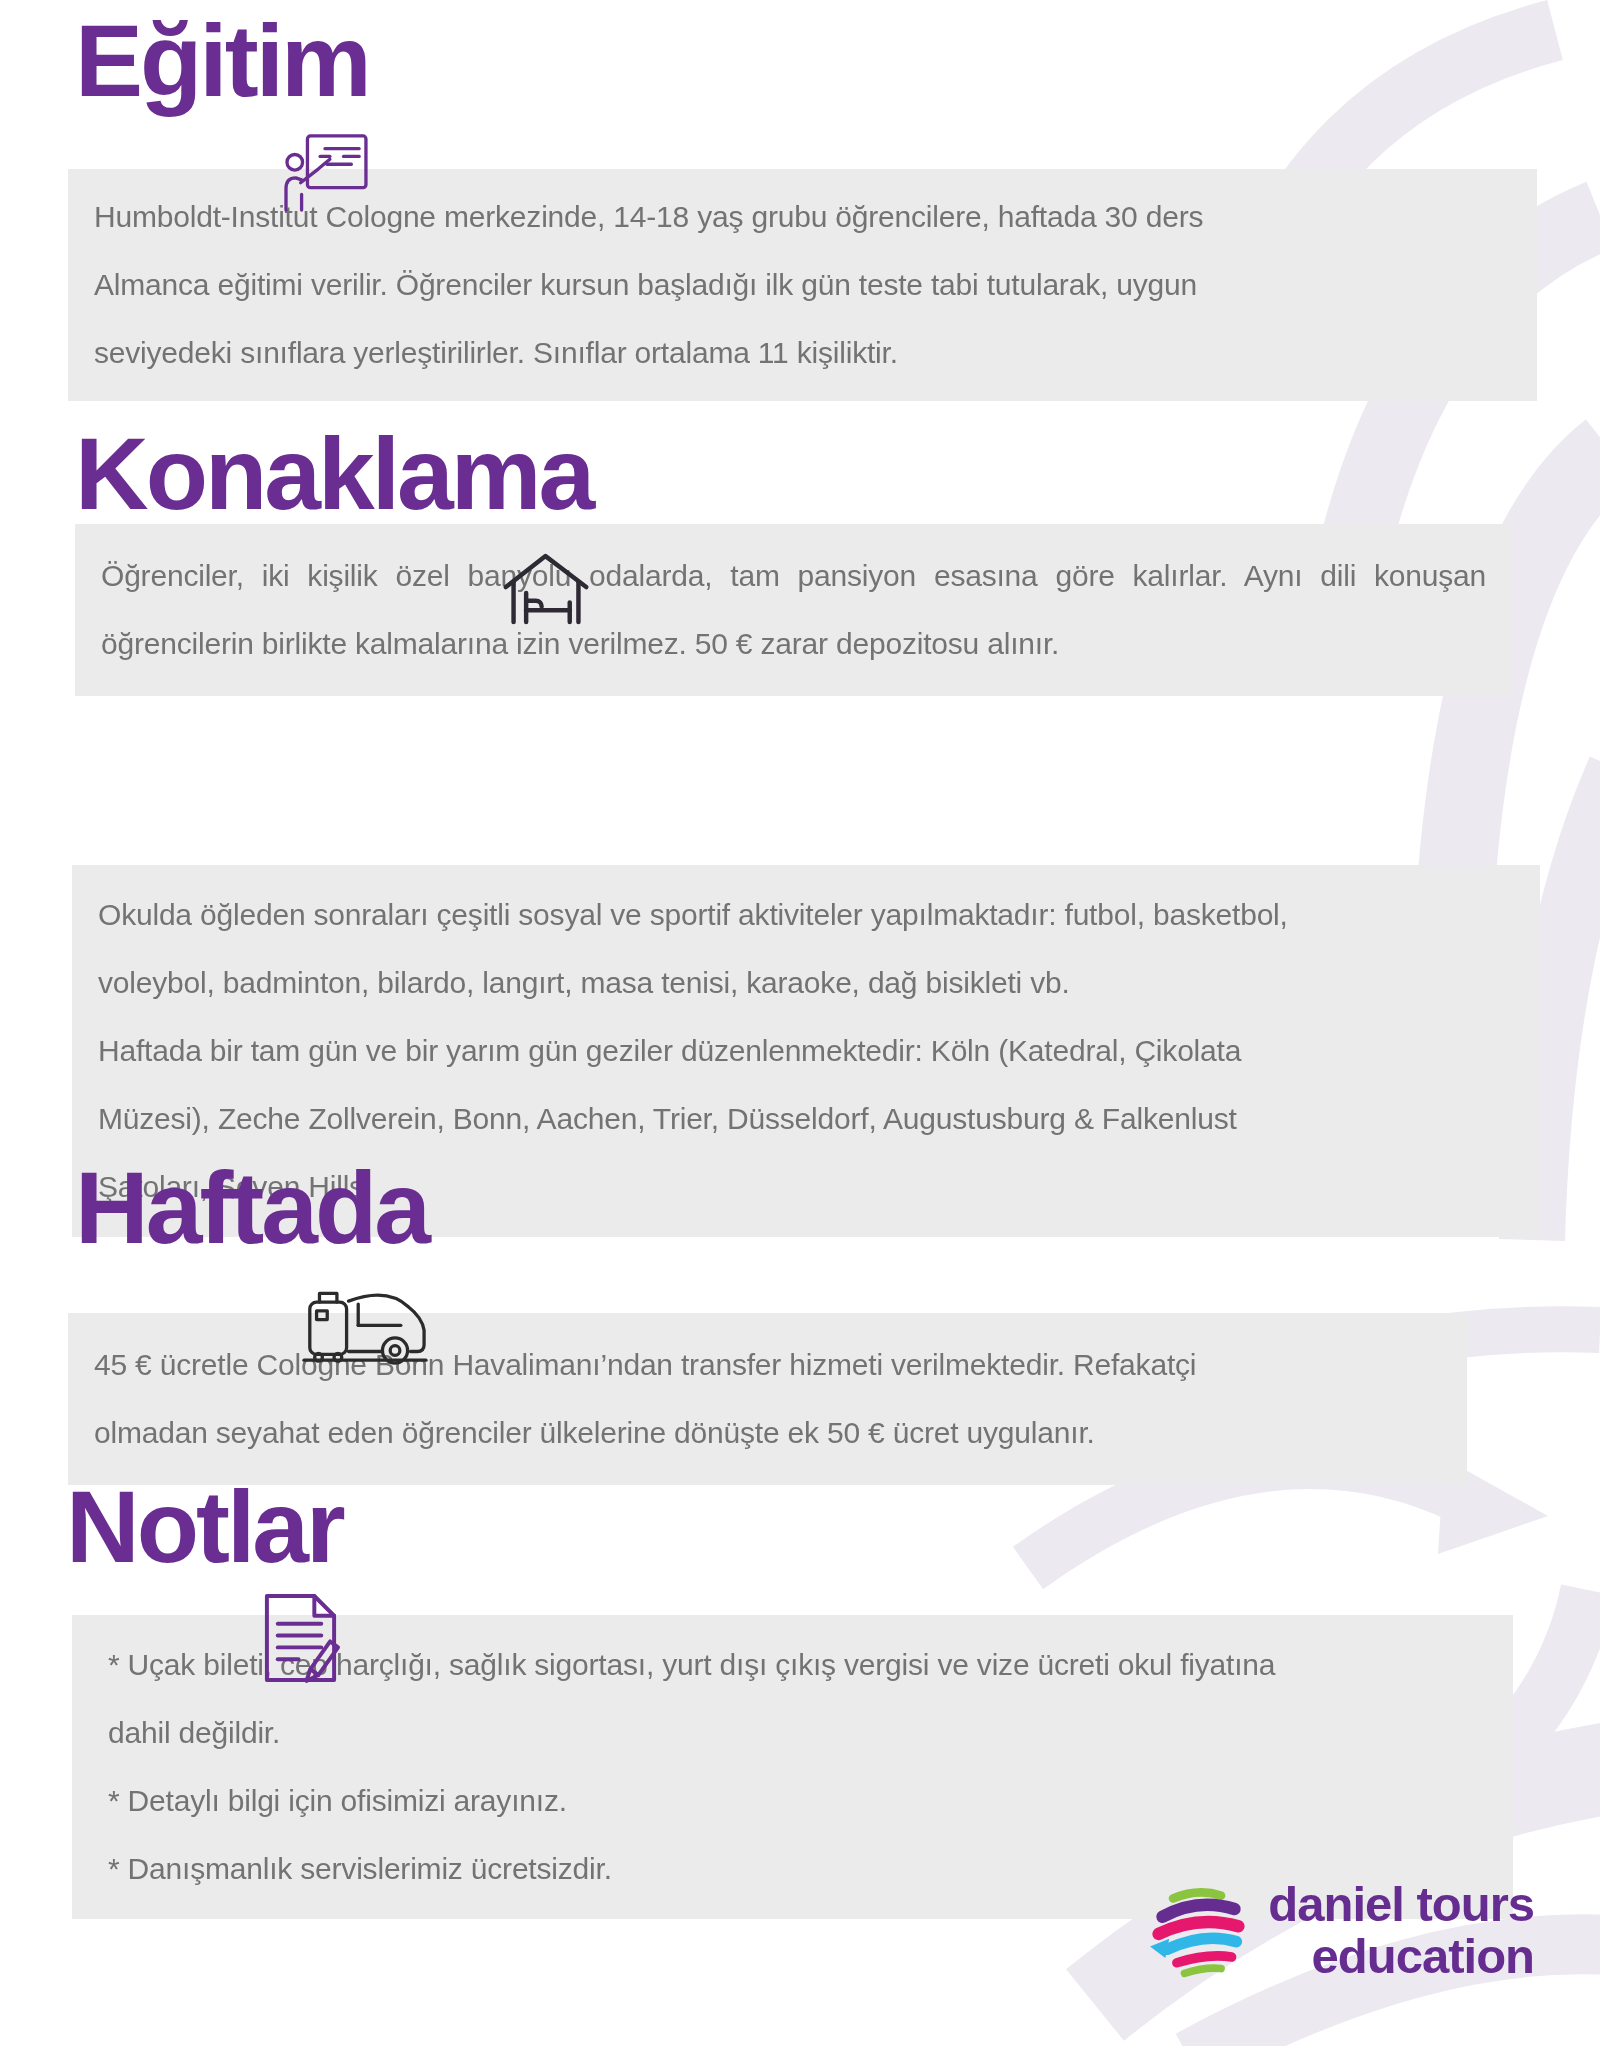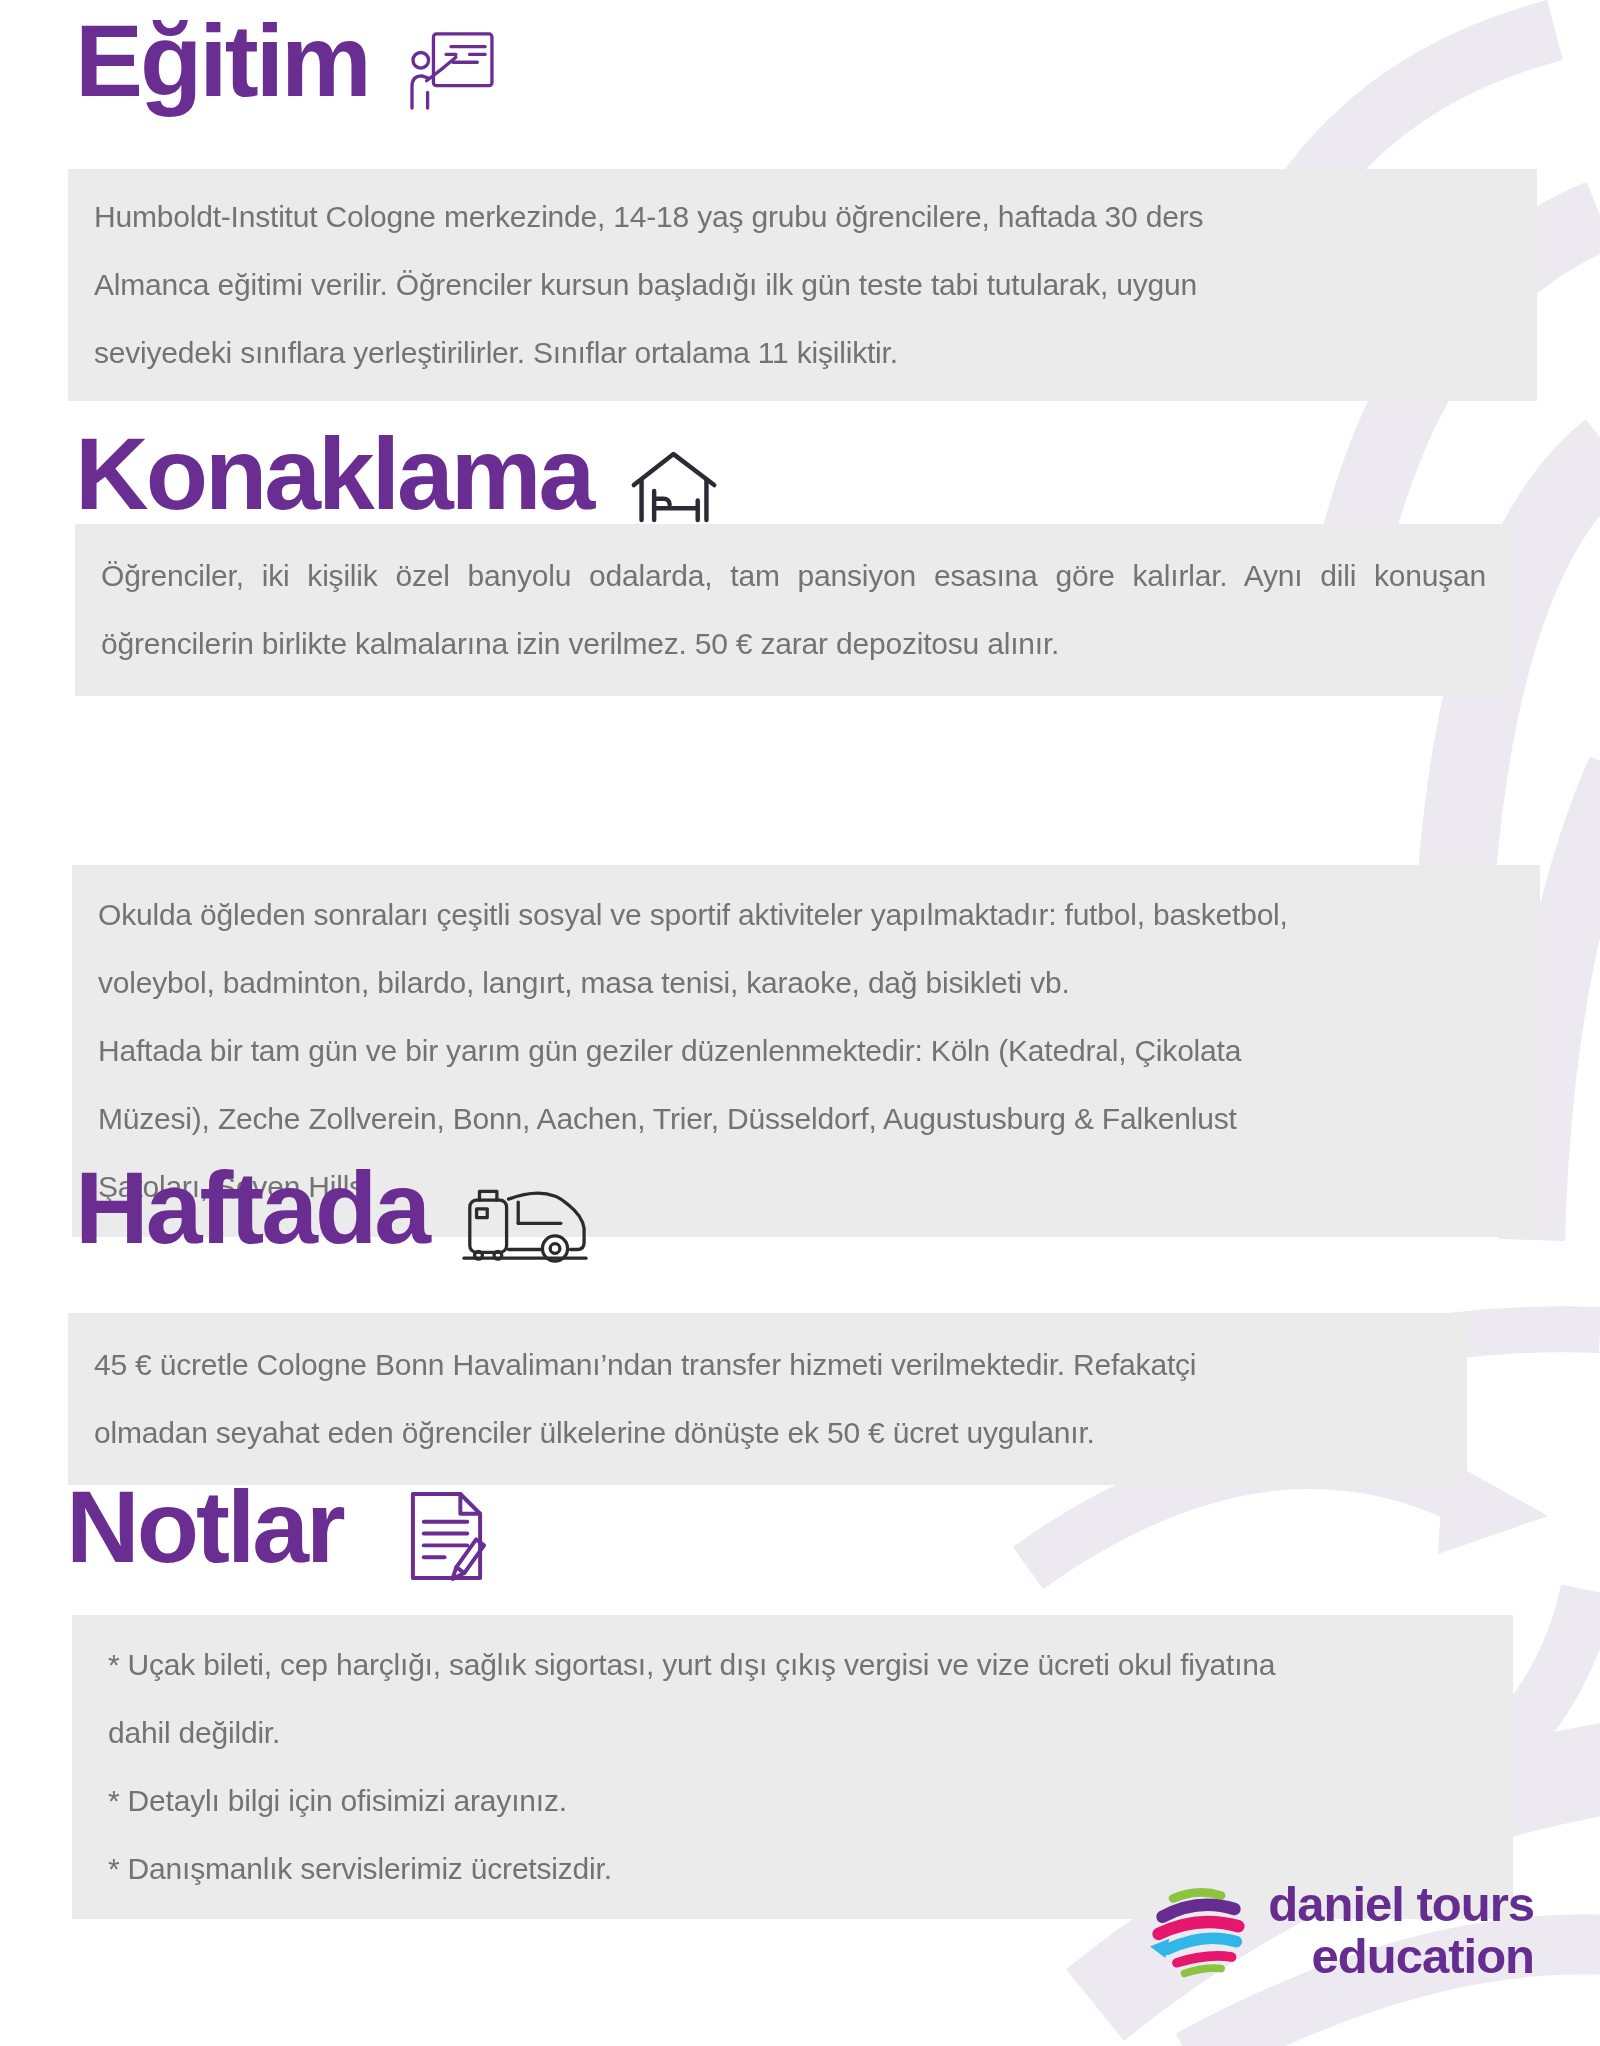--- a/index.html
+++ b/index.html
@@ -4,21 +4,21 @@
 <style>
   html,body { margin:0; padding:0; background:#ffffff; }
   .page {
     position:relative; width:1600px; height:2046px; background:#ffffff;
     overflow:hidden; font-family:"Liberation Sans", sans-serif;
   }
   
   .deco { position:absolute; left:0; top:0; width:1600px; height:2046px; z-index:0; }
 
   
-  .h-row { position:absolute; display:flex; align-items:flex-start; z-index:2; }
+  .h-row { position:absolute; display:flex; align-items:flex-end; z-index:2;flex-direction:column; }
   .h-text {
     font-size:102px; font-weight:bold; color:#6a2d92; line-height:1;
     letter-spacing:-3px; white-space:nowrap;
   }
   .h-icon { display:inline-block; line-height:0; }
 
   
   .graybox {
     position:absolute; background:#ebebeb; box-sizing:border-box; z-index:1;
     color:#737373; font-size:30px; line-height:68px; letter-spacing:-0.2px;

